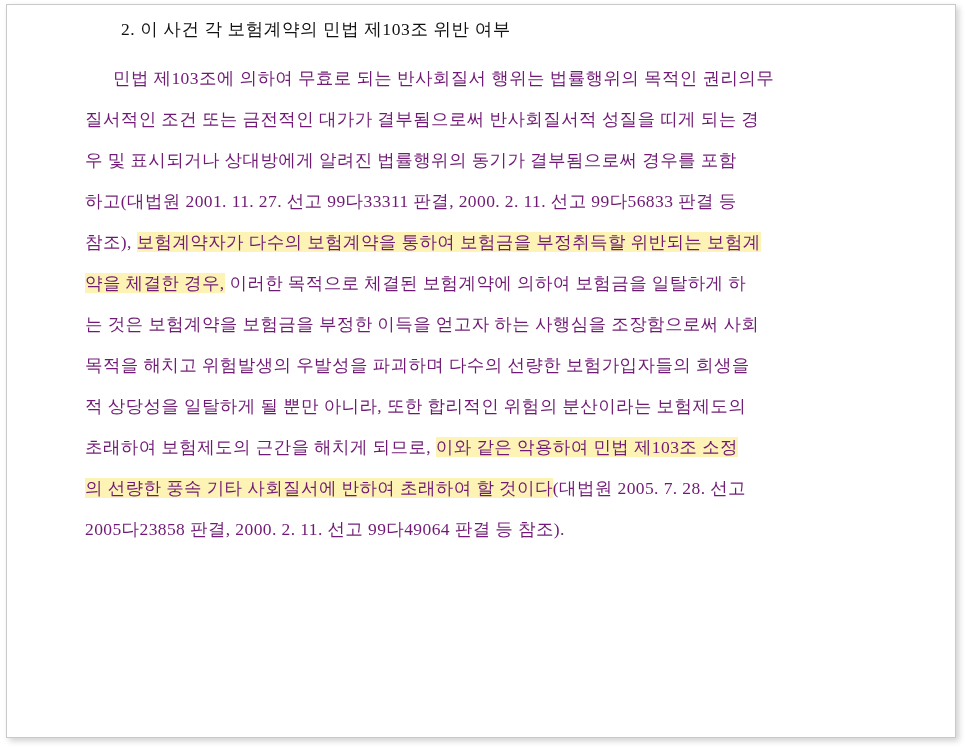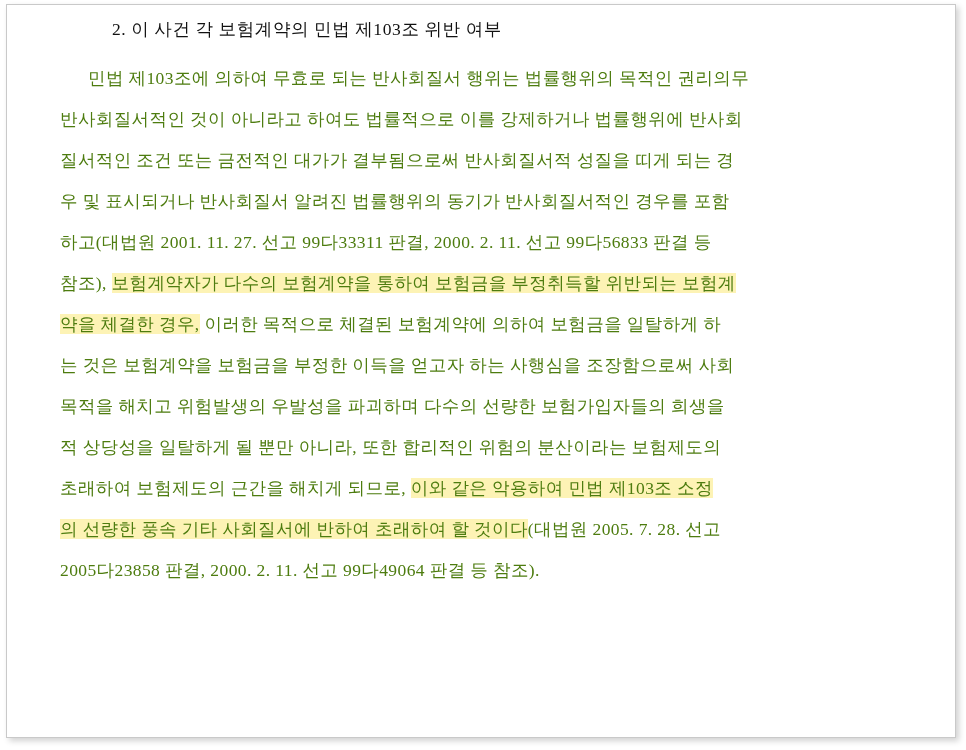--- a/index.html
+++ b/index.html
@@ -27,40 +27,40 @@
     left: 6px;
     top: 4px;
     right: 10px;
     bottom: 12px;
     border: 1px solid #c9c9c9;
     box-shadow: 3px 3px 6px rgba(0,0,0,0.18);
     pointer-events: none;
   }
   #doc {
     position: absolute;
-    left: 60px;
+    left: 69px;
     top: 18px;
     width: 830px;
   }
   .heading {
     font-size: 17.5px;
     line-height: 1.35;
     color: #111111;
     margin: 0 0 16px 0;
     padding-left: 52px;
     letter-spacing: 0.6px;
     white-space: nowrap;
   }
   .para {
     font-size: 17.5px;
     line-height: 41px;
-    color: #4d7c0f;
+    color: #701a75;
     text-align: justify;
     text-justify: inter-character;
-    margin: 0;
+    margin: 16px;
     letter-spacing: 0.4px;
   }
   .para .indent {
     display: inline-block;
     width: 28px;
   }
   .hl {
     background: #fdf3b5;
     box-decoration-break: clone;
     -webkit-box-decoration-break: clone;
@@ -73,23 +73,22 @@
 </head>
 <body>
 
 <div id="page">
   <div id="doc">
 
     <div class="heading">2. 이 사건 각 보험계약의 민법 제103조 위반 여부</div>
 
     <div class="para">
       <div class="line"><span class="indent"></span><span>민법 제103조에 의하여 무효로 되는 반사회질서 행위는 법률행위의 목적인 권리의무</span></div>
-      <div class="line"><span>반사회질서적인 것이 아니라고 하여도 법률적으로 이를 강제하거나 법률행위에 반사회</span></div>
       <div class="line"><span>질서적인 조건 또는 금전적인 대가가 결부됨으로써 반사회질서적 성질을 띠게 되는 경</span></div>
-      <div class="line"><span>우 및 표시되거나 반사회질서 알려진 법률행위의 동기가 반사회질서적인 경우를 포함</span></div>
+      <div class="line"><span>우 및 표시되거나 상대방에게 알려진 법률행위의 동기가 결부됨으로써 경우를 포함</span></div>
       <div class="line"><span>하고(대법원 2001. 11. 27. 선고 99다33311 판결, 2000. 2. 11. 선고 99다56833 판결 등</span></div>
 
       <div class="line">
         <span>참조), </span><span class="hl">보험계약자가 다수의 보험계약을 통하여 보험금을 부정취득할 위반되는 보험계</span>
       </div>
       <div class="line">
         <span class="hl">약을 체결한 경우,</span><span> 이러한 목적으로 체결된 보험계약에 의하여 보험금을 일탈하게 하</span>
       </div>
 
       <div class="line"><span>는 것은 보험계약을 보험금을 부정한 이득을 얻고자 하는 사행심을 조장함으로써 사회</span></div>

